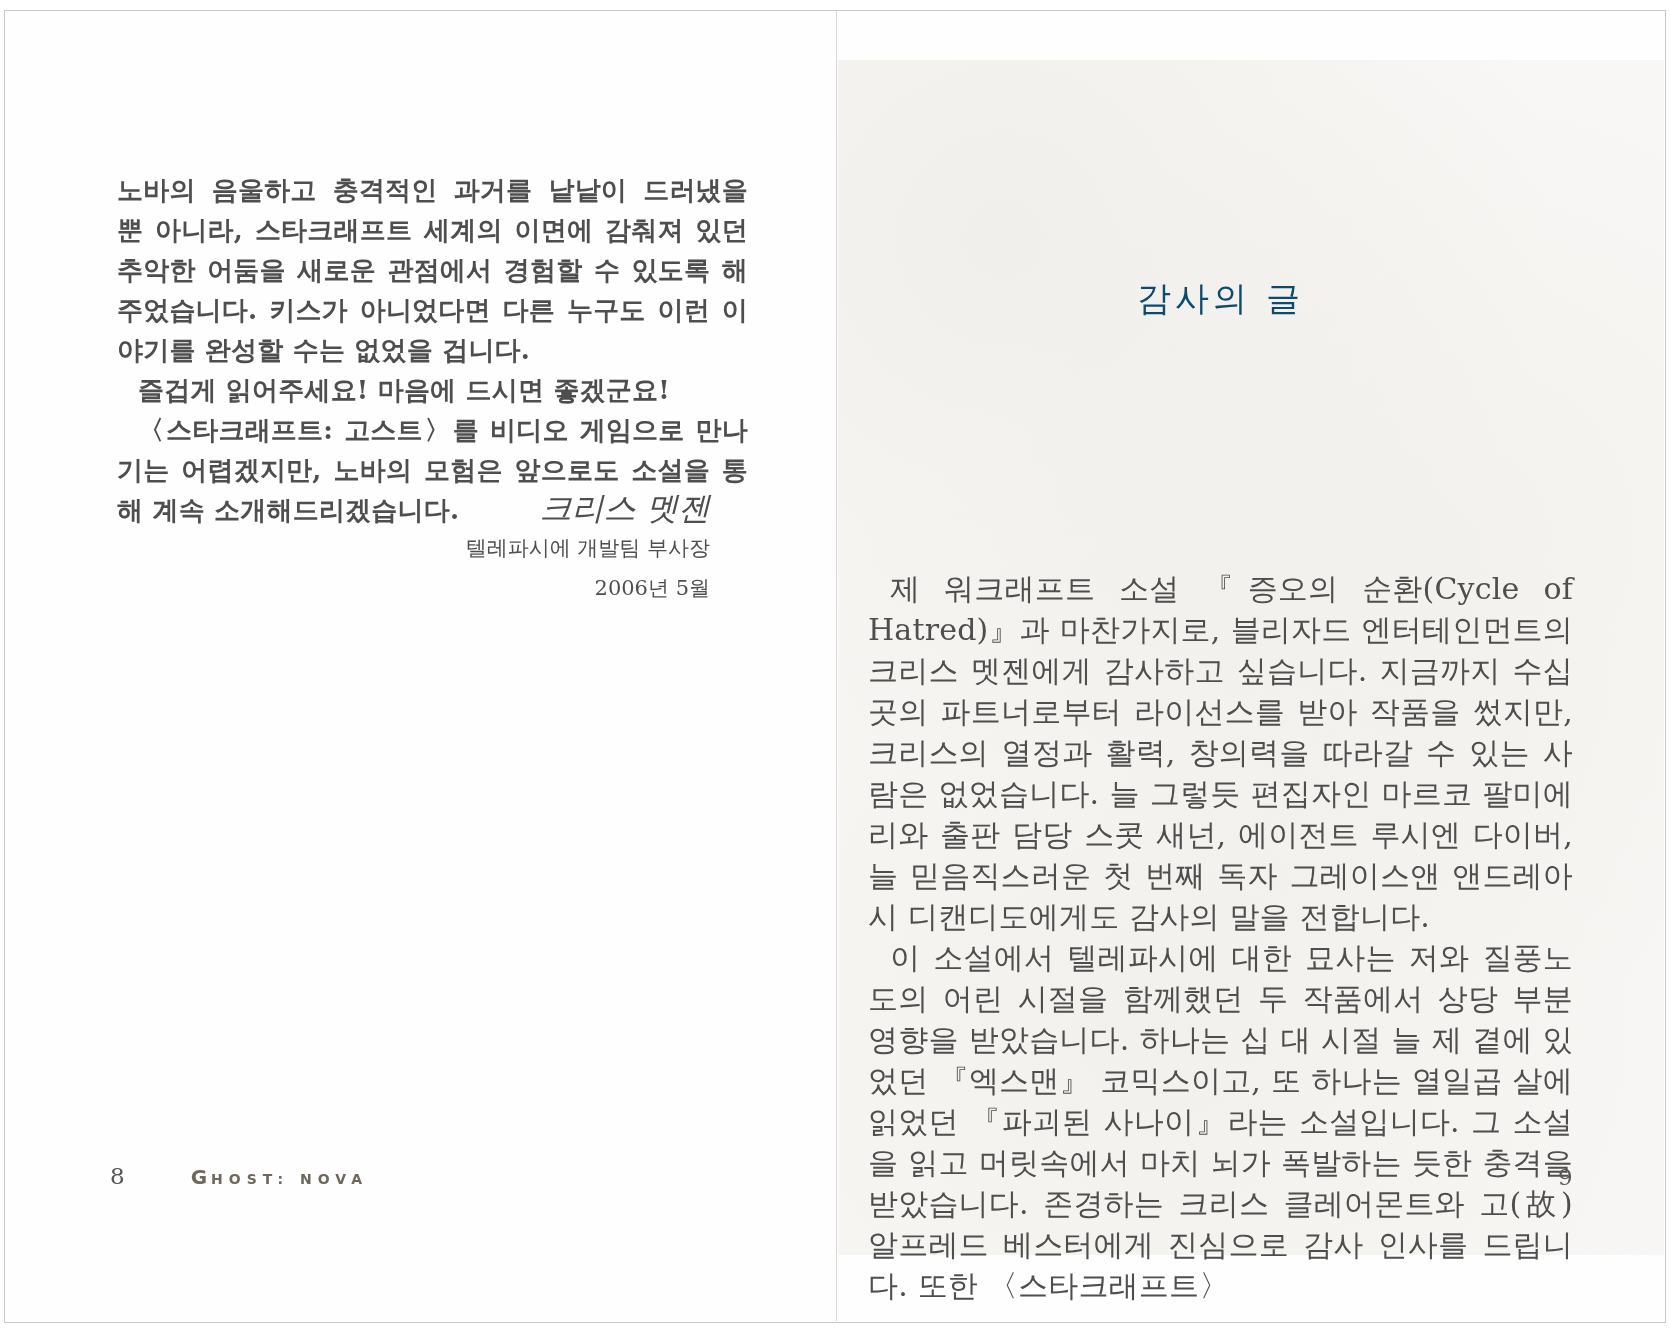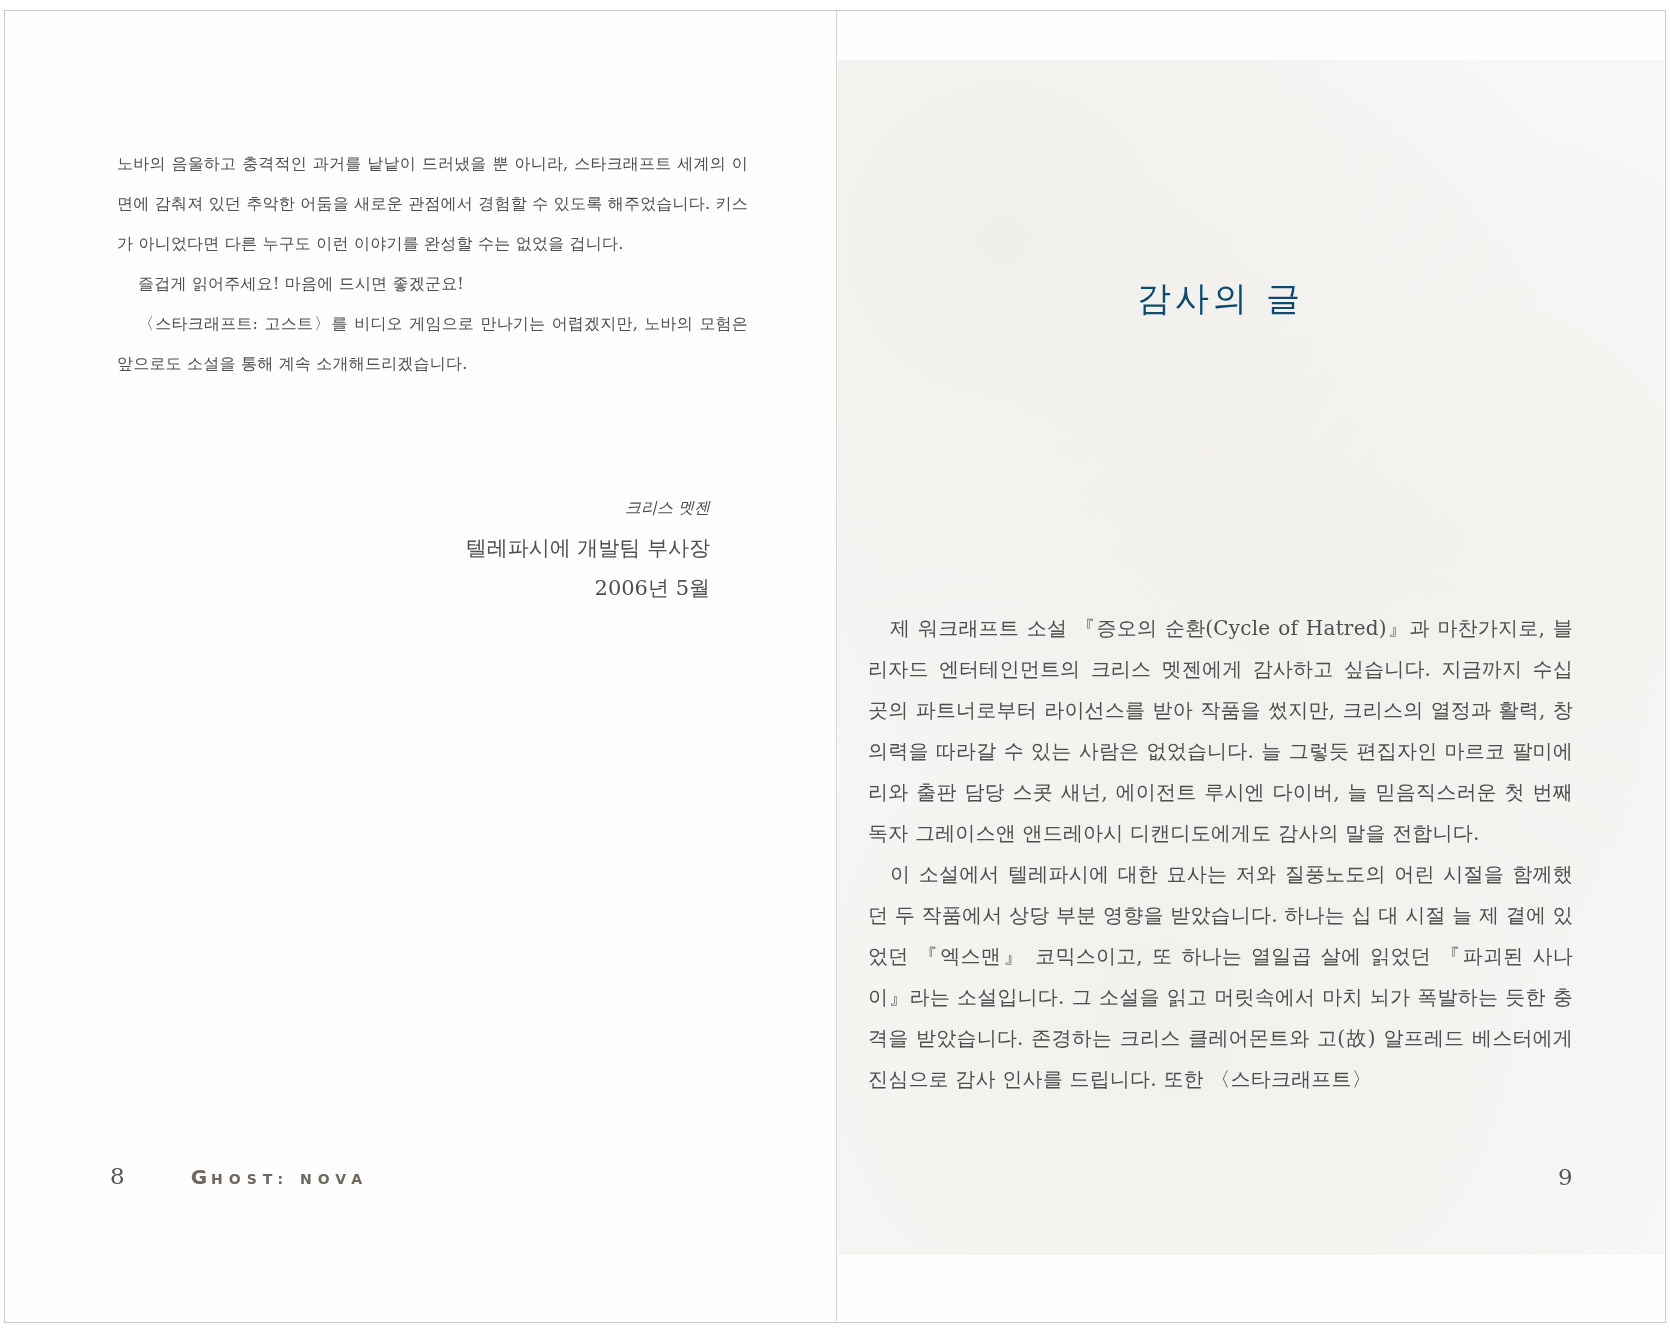--- a/index.html
+++ b/index.html
@@ -40,43 +40,44 @@
     height: 1195px;
     background:
       radial-gradient(circle at 20% 15%, rgba(214,210,200,0.22), rgba(214,210,200,0) 45%),
       radial-gradient(circle at 75% 40%, rgba(220,216,206,0.18), rgba(220,216,206,0) 50%),
       radial-gradient(circle at 40% 80%, rgba(218,214,204,0.20), rgba(218,214,204,0) 55%),
       rgba(236,233,226,0.32);
   }
   .left-body {
     position: absolute;
     left: 117px;
-    top: 144px;
+    top: 170px;
     width: 631px;
-    font-size: 16px;
+    font-size: 26px;
     line-height: 40px;
     color: #4e4e4e;
     text-align: justify;
     letter-spacing: 0.2px;
+    font-weight: bold;
   }
   .left-body p { margin: 0; }
   .left-body p.indent { text-indent: 21px; }
   .signature {
     position: absolute;
     left: 117px;
     top: 488px;
     width: 593px;
     text-align: right;
     color: #4e4e4e;
     font-size: 21px;
     line-height: 40px;
   }
   .signature .sig-name {
     font-style: italic;
-    font-size: 16px;
+    font-size: 32px;
   }
   .left-footer {
     position: absolute;
     left: 110px;
     top: 1163px;
     height: 30px;
     display: flex;
     align-items: baseline;
   }
   .pagenum {
@@ -105,26 +106,25 @@
     text-align: center;
     font-size: 34px;
     color: #0c4a6e;
     letter-spacing: 4px;
   }
   .right-body {
     position: absolute;
     left: 868px;
     top: 568px;
     width: 705px;
-    font-size: 20px;
+    font-size: 30px;
     line-height: 41px;
     color: #4e4e4e;
     text-align: justify;
     letter-spacing: 0.2px;
-    margin-top: 40px;
   }
   .right-body p { margin: 0; text-indent: 22px; }
   .right-pagenum {
     position: absolute;
     left: 1558px;
     top: 1164px;
   }
 </style>
 </head>
 <body>

